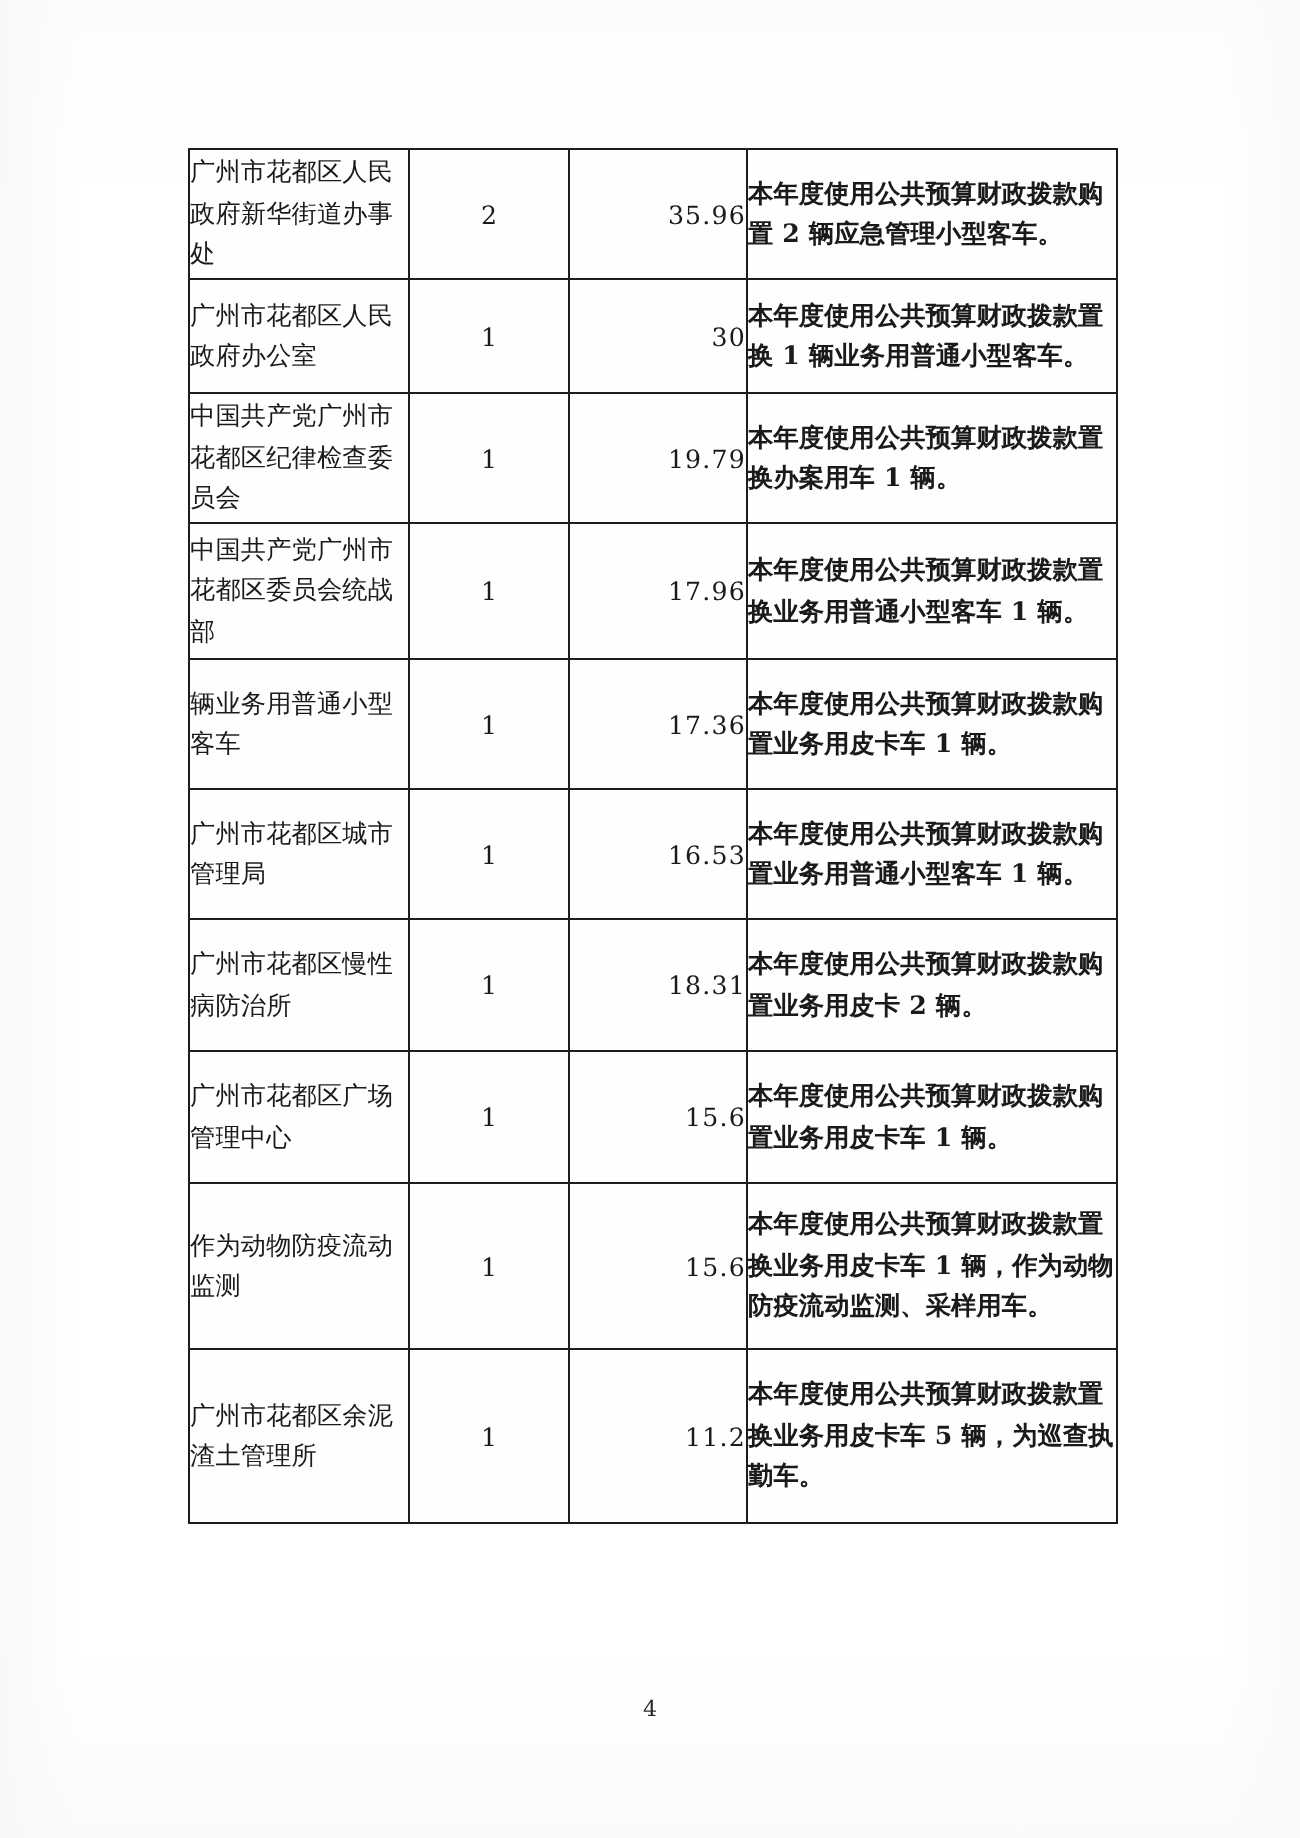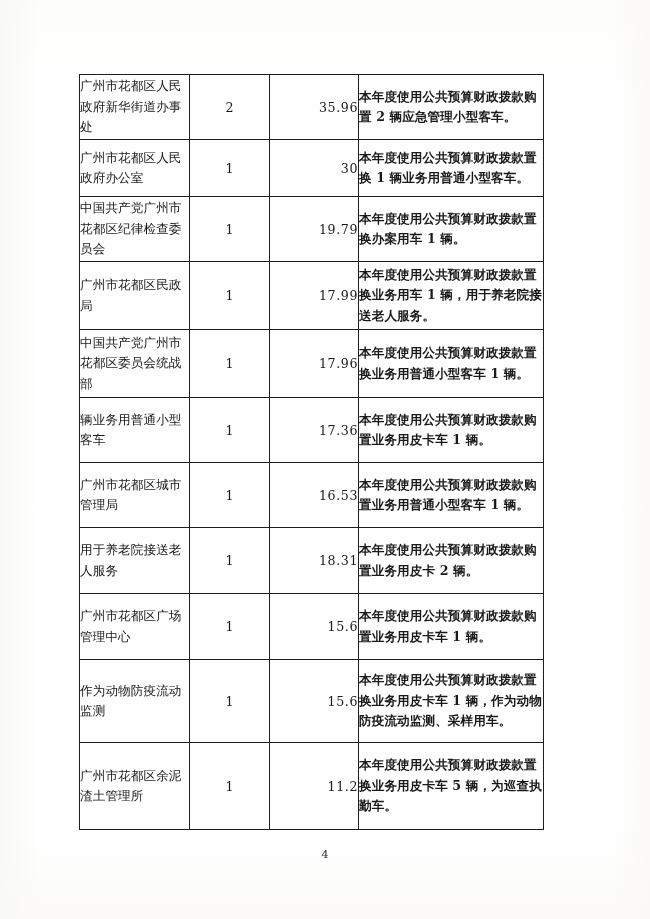--- a/index.html
+++ b/index.html
@@ -25,21 +25,21 @@
     pointer-events: none;
   }
   .page {
     position: absolute;
     inset: 0;
   }
 
   
   .doc-table {
     position: absolute;
-    left: 79px;
+    left: 94px;
     top: 74px;
     width: 464px;
     border-collapse: collapse;
     table-layout: fixed;
     padding-left: 44px;
   }
   .doc-table td {
     border: 1.3px solid #1d1d1d;
     padding: 0;
     vertical-align: middle;
@@ -133,26 +133,20 @@
         <td class="cell-desc">本年度使用公共预算财政拨款置换 1 辆业务用普通小型客车。</td>
       </tr>
 
       <tr class="r2">
         <td class="cell-org">中国共产党广州市花都区纪律检查委员会</td>
         <td class="cell-qty">1</td>
         <td class="cell-amt">19.79</td>
         <td class="cell-desc">本年度使用公共预算财政拨款置换办案用车 1 辆。</td>
       </tr>
 
-      <tr class="r3">
-        <td class="cell-org">广州市花都区民政局</td>
-        <td class="cell-qty">1</td>
-        <td class="cell-amt">17.99</td>
-        <td class="cell-desc">本年度使用公共预算财政拨款置换业务用车 1 辆，用于养老院接送老人服务。</td>
-      </tr>
 
       <tr class="r4">
         <td class="cell-org">中国共产党广州市花都区委员会统战部</td>
         <td class="cell-qty">1</td>
         <td class="cell-amt">17.96</td>
         <td class="cell-desc">本年度使用公共预算财政拨款置换业务用普通小型客车 1 辆。</td>
       </tr>
 
       <tr class="r5">
         <td class="cell-org">辆业务用普通小型客车</td>
@@ -162,21 +156,21 @@
       </tr>
 
       <tr class="r6">
         <td class="cell-org">广州市花都区城市管理局</td>
         <td class="cell-qty">1</td>
         <td class="cell-amt">16.53</td>
         <td class="cell-desc">本年度使用公共预算财政拨款购置业务用普通小型客车 1 辆。</td>
       </tr>
 
       <tr class="r7">
-        <td class="cell-org">用于养老院接送老人服务</td>
+        <td class="cell-org">广州市花都区慢性病防治所</td>
         <td class="cell-qty">1</td>
         <td class="cell-amt">18.31</td>
         <td class="cell-desc">本年度使用公共预算财政拨款购置业务用皮卡 2 辆。</td>
       </tr>
 
       <tr class="r8">
         <td class="cell-org">广州市花都区广场管理中心</td>
         <td class="cell-qty">1</td>
         <td class="cell-amt">15.6</td>
         <td class="cell-desc">本年度使用公共预算财政拨款购置业务用皮卡车 1 辆。</td>

